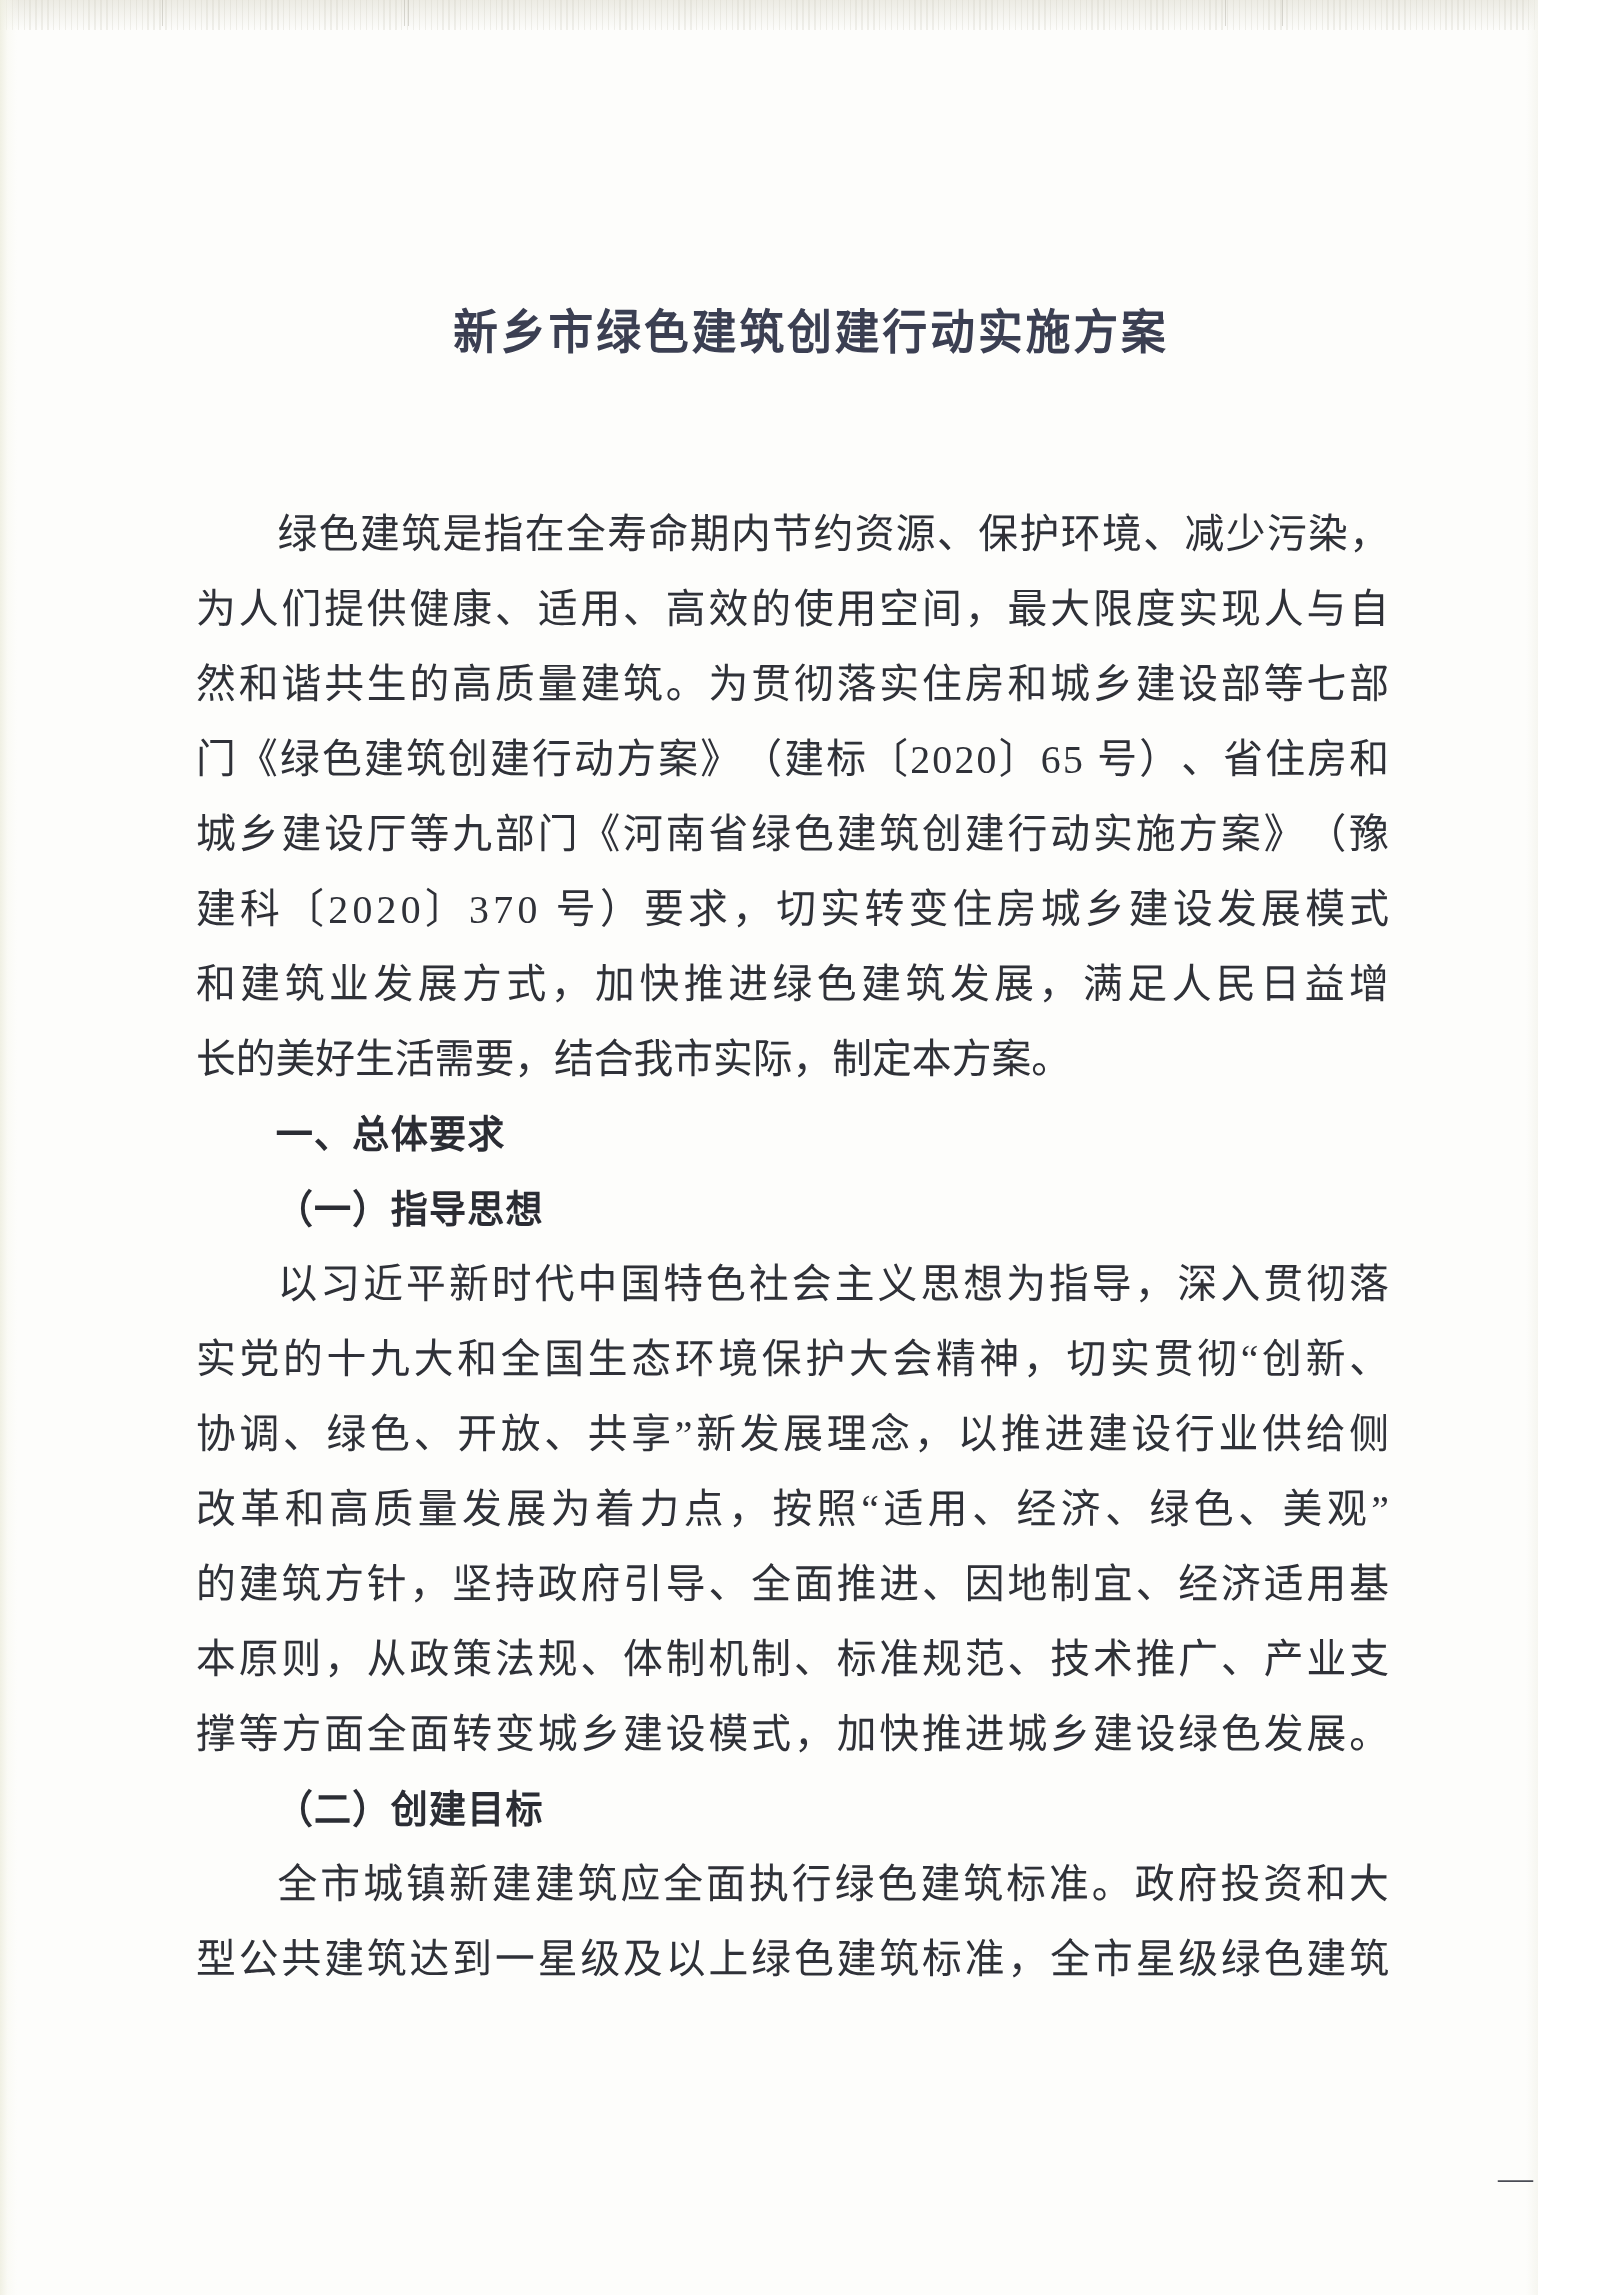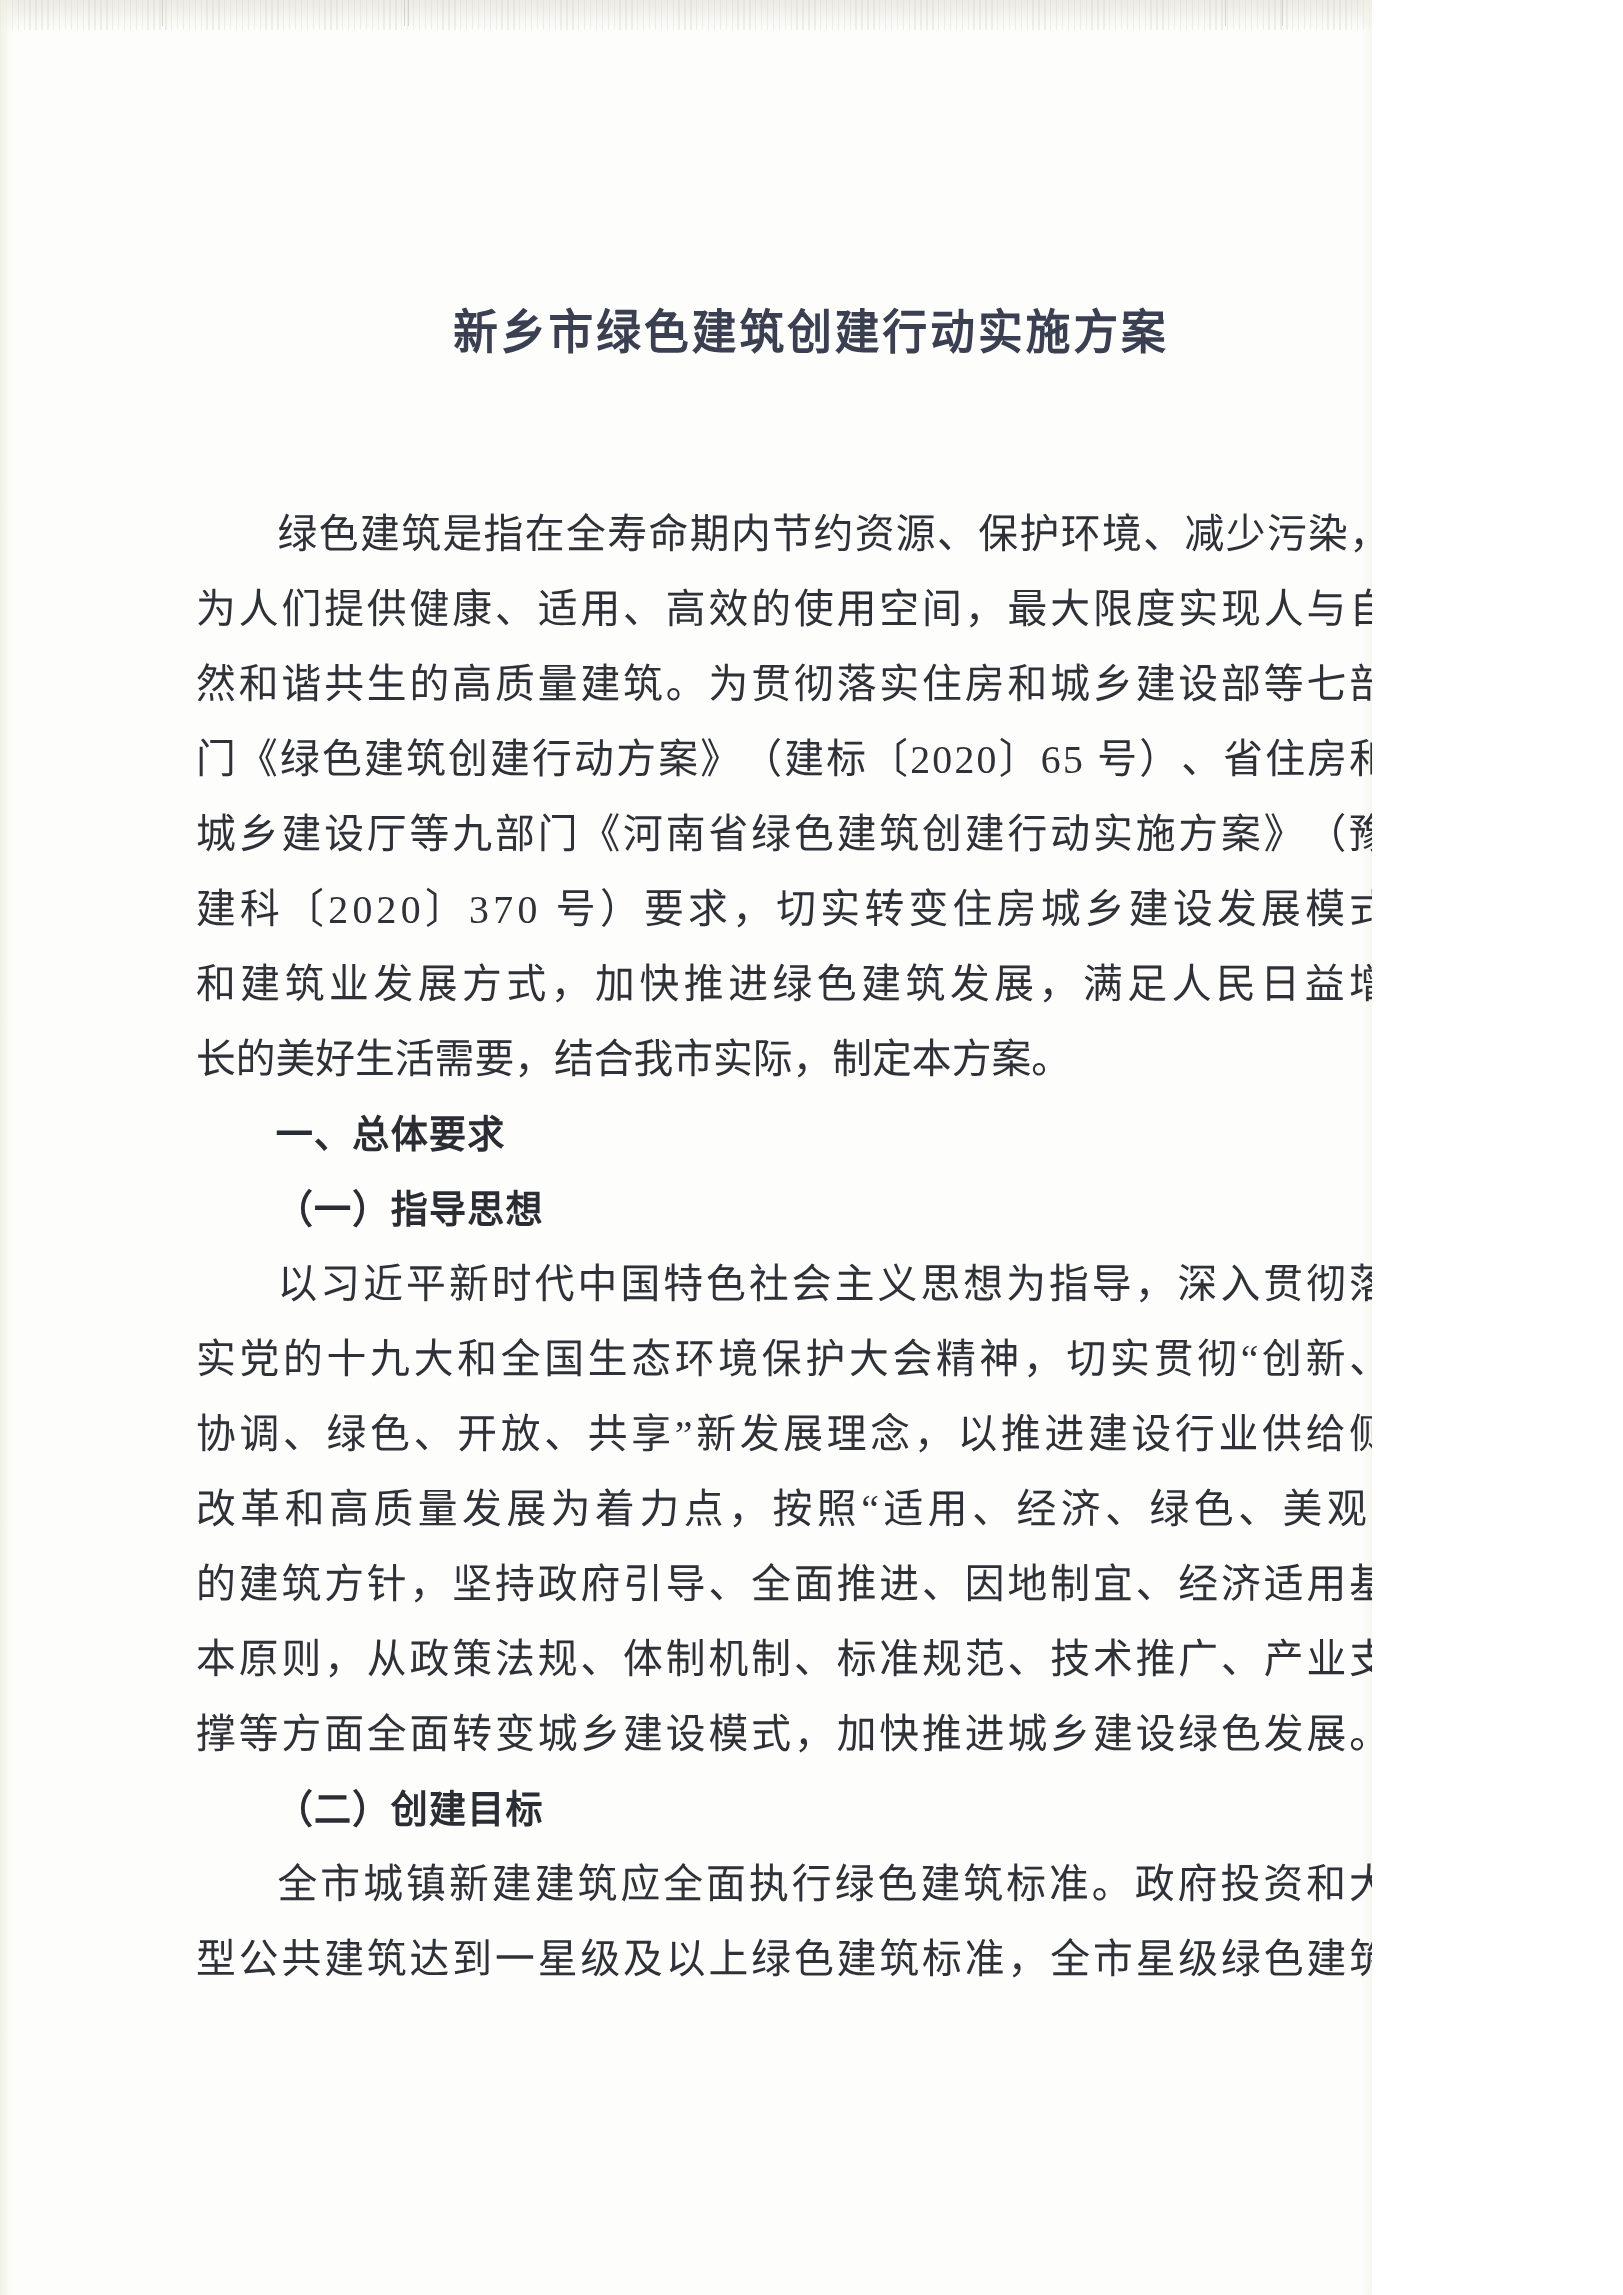--- a/index.html
+++ b/index.html
@@ -4,21 +4,21 @@
 <title>新乡市绿色建筑创建行动实施方案</title>
 <style>
   html, body {
     margin: 0;
     padding: 0;
     background: #ffffff;
   }
 
   .page {
     position: relative;
-    width: 1372px;
+    width: 1538px;
     height: 2295px;
     background: #fdfdfb;
     overflow: hidden;
     font-family: "Liberation Serif", "DejaVu Serif", serif;
     -webkit-font-smoothing: antialiased;
   }
 
   
   .scan-top-band {
     position: absolute;

